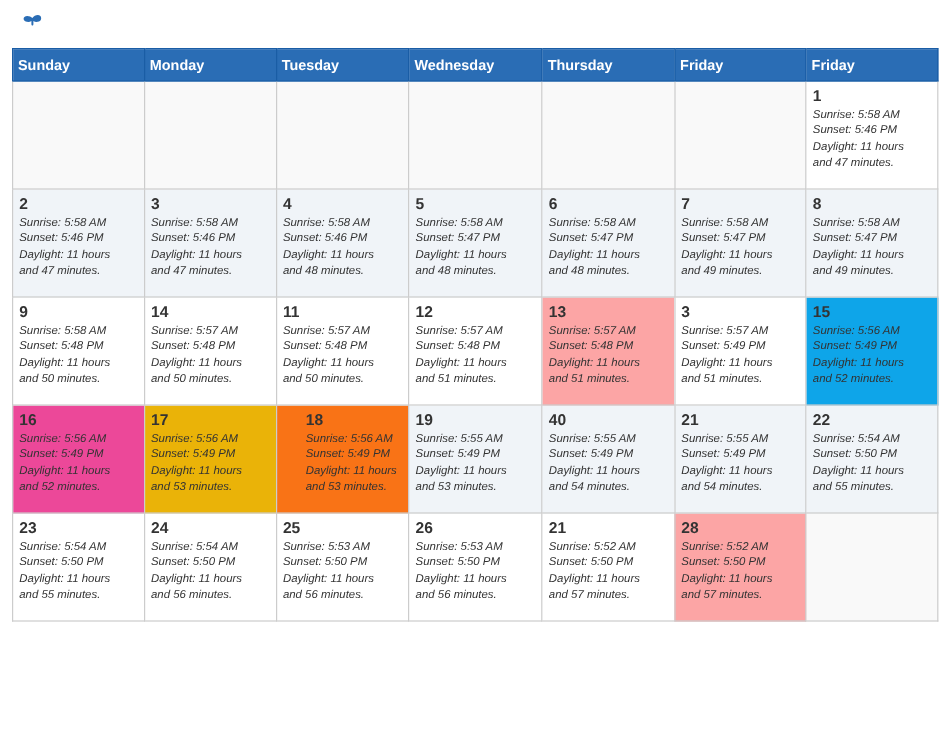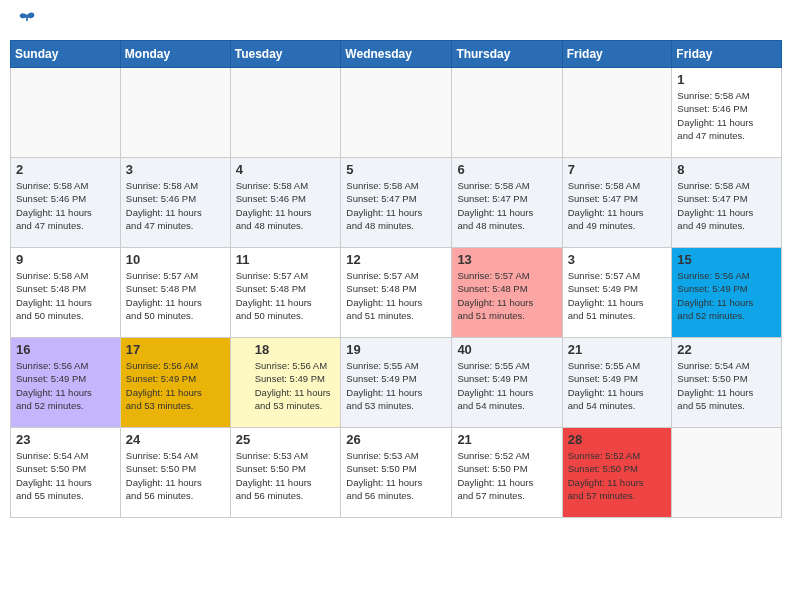--- a/index.html
+++ b/index.html
@@ -82,20 +82,21 @@
     .day-number {
       font-size: 13px;
       font-weight: bold;
       color: #333;
       margin-bottom: 2px;
     }
     .day-info {
       font-size: 9.5px;
       color: #333;
       line-height: 1.4;
+      font-style: italic;
     }
     tr:nth-child(even) td {
       background: #f5f5f5;
     }
     tr:nth-child(odd) td {
       background: #fff;
     }
     .calendar thead tr th {
       background: #2a6db5;
     }
@@ -200,21 +201,21 @@
       </tr>
       <tr>
         <td style="background: rgb(255, 255, 255);">
           <div class="day-number">9</div>
           <div class="day-info" style="white-space: pre-line;">Sunrise: 5:58 AM
 Sunset: 5:48 PM
 Daylight: 11 hours
 and 50 minutes.</div>
         </td>
         <td style="background: rgb(255, 255, 255);">
-          <div class="day-number">10</div>
+          <div class="day-number">14</div>
           <div class="day-info" style="white-space: pre-line;">Sunrise: 5:57 AM
 Sunset: 5:48 PM
 Daylight: 11 hours
 and 50 minutes.</div>
         </td>
         <td style="background: rgb(255, 255, 255);">
           <div class="day-number">11</div>
           <div class="day-info" style="white-space: pre-line;">Sunrise: 5:57 AM
 Sunset: 5:48 PM
 Daylight: 11 hours
@@ -243,35 +244,35 @@
         </td>
         <td style="background: #0ea5e9;">
           <div class="day-number">15</div>
           <div class="day-info" style="white-space: pre-line;">Sunrise: 5:56 AM
 Sunset: 5:49 PM
 Daylight: 11 hours
 and 52 minutes.</div>
         </td>
       </tr>
       <tr>
-        <td style="background: #c4b5fd;">
+        <td style="background: #ec4899;">
           <div class="day-number">16</div>
           <div class="day-info" style="white-space: pre-line;">Sunrise: 5:56 AM
 Sunset: 5:49 PM
 Daylight: 11 hours
 and 52 minutes.</div>
         </td>
         <td style="background: #eab308;">
           <div class="day-number">17</div>
           <div class="day-info" style="white-space: pre-line;">Sunrise: 5:56 AM
 Sunset: 5:49 PM
 Daylight: 11 hours
 and 53 minutes.</div>
         </td>
-        <td style="background: #fef9c3; padding-left: 24px;">
+        <td style="background: #f97316; padding-left: 24px;">
           <div class="day-number">18</div>
           <div class="day-info" style="white-space: pre-line;">Sunrise: 5:56 AM
 Sunset: 5:49 PM
 Daylight: 11 hours
 and 53 minutes.</div>
         </td>
         <td style="background: rgb(240, 244, 248);">
           <div class="day-number">19</div>
           <div class="day-info" style="white-space: pre-line;">Sunrise: 5:55 AM
 Sunset: 5:49 PM
@@ -329,21 +330,21 @@
 Daylight: 11 hours
 and 56 minutes.</div>
         </td>
         <td style="background: rgb(255, 255, 255);">
           <div class="day-number">21</div>
           <div class="day-info" style="white-space: pre-line;">Sunrise: 5:52 AM
 Sunset: 5:50 PM
 Daylight: 11 hours
 and 57 minutes.</div>
         </td>
-        <td style="background: #ef4444;">
+        <td style="background: #fca5a5;">
           <div class="day-number">28</div>
           <div class="day-info" style="white-space: pre-line;">Sunrise: 5:52 AM
 Sunset: 5:50 PM
 Daylight: 11 hours
 and 57 minutes.</div>
         </td>
         <td class="empty" style="background: rgb(249, 249, 249);"></td>
       </tr>
     </tbody>
 </table>

